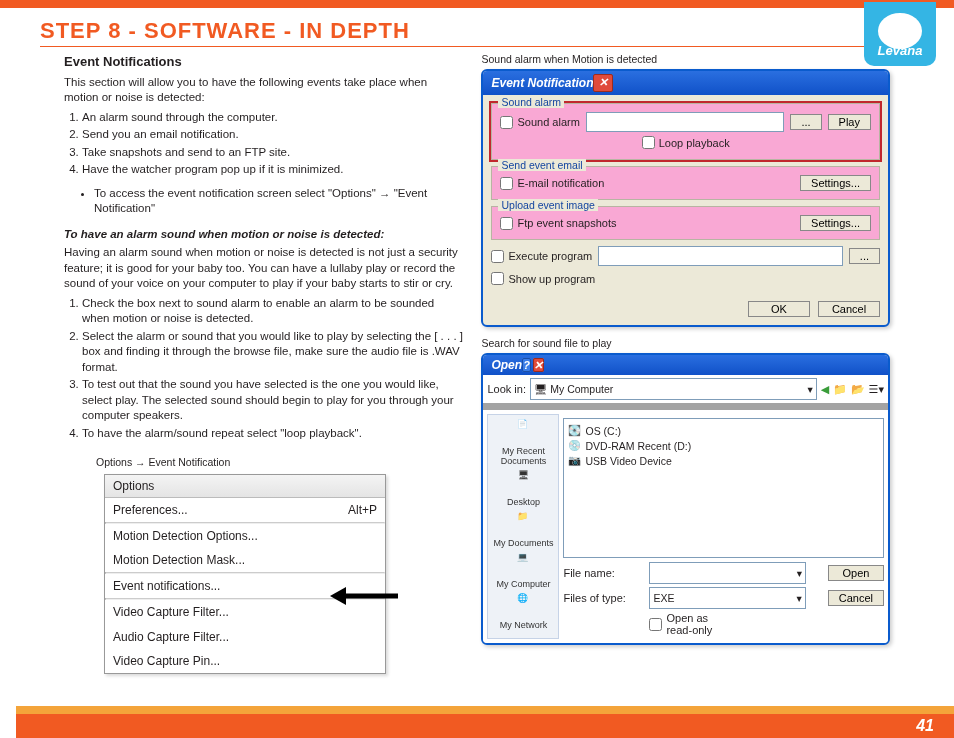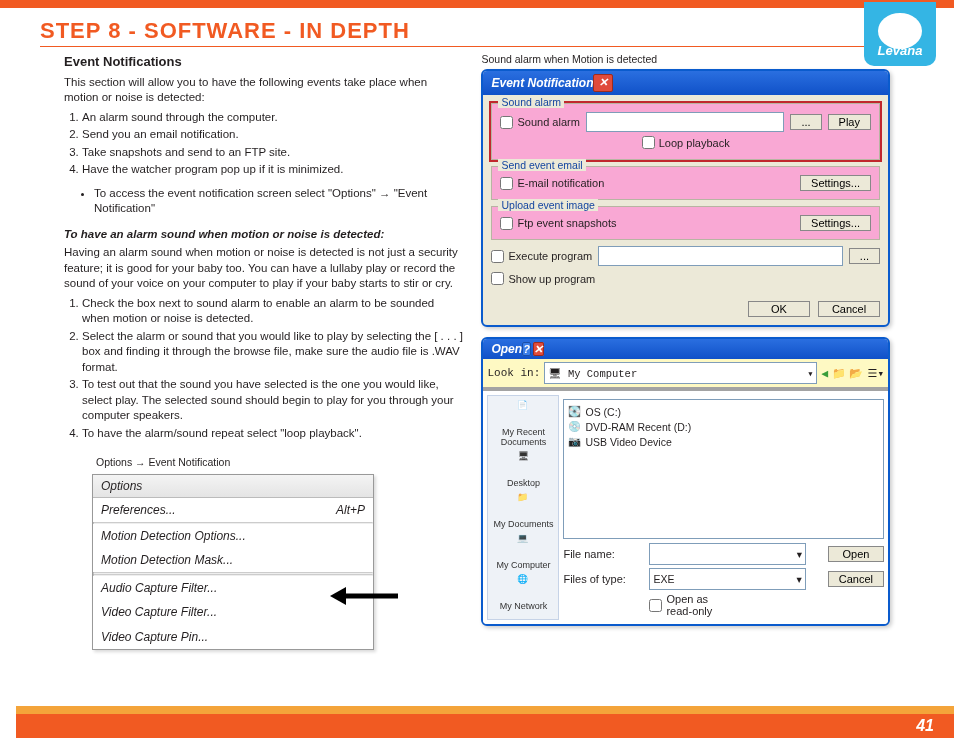--- a/index.html
+++ b/index.html
@@ -14,21 +14,21 @@
   .leftcol { width:440px; font-size:11.5px; line-height:1.35; }
   .rightcol { width:450px; font-size:11.5px; }
   .sub { font-weight:bold; font-size:13px; margin-bottom:4px; }
   .intro { margin-bottom:4px; }
   ol.tight { margin:0 0 8px 18px; padding:0; }
   ol.tight li { margin-bottom:2px; }
   ul.bullet { list-style:disc; margin:2px 0 10px 30px; padding:0; }
   .italic { font-style:italic; font-weight:bold; margin-bottom:3px; }
   .caption { font-size:10.5px; margin:14px 0 4px 32px; }
   .caption2 { font-size:10.5px; margin:0 0 4px 0; }
-  .options-shot { margin-left:28px; width:280px; border:1px solid #999; box-shadow:2px 2px 3px rgba(0,0,0,.15); background:#fff; font-family: Tahoma, Arial, sans-serif; font-size:12px;font-style:italic; }
+  .options-shot { margin-left:40px; width:280px; border:1px solid #999; box-shadow:2px 2px 3px rgba(0,0,0,.15); background:#fff; font-family: Tahoma, Arial, sans-serif; font-size:12px; }
   .options-head { background:linear-gradient(#f4f4f4,#e4e4e4); border-bottom:1px solid #bbb; padding:3px 8px; font-size:12px; }
   .menu-item { padding:4px 8px; display:flex; justify-content:space-between; }
   .sep { border-top:1px solid #ccc; margin:0; }
   .arrow { position:absolute; left:330px; top:583px; }
   .arrow svg { width:70px; height:26px; }
 
   
   .xp-window { border:2px solid #0a5bcd; border-radius:6px; overflow:hidden; background:#ece9d8; font-family: Tahoma, Arial, sans-serif; font-size:11px; box-shadow:2px 2px 4px rgba(0,0,0,.2); margin-bottom:10px; }
   .xp-title { background:linear-gradient(#2a6fe0,#1051c8); color:#fff; display:flex; align-items:center; justify-content:flex-start; padding:3px 4px 3px 8px; font-size:12px; font-weight:bold;font-style:italic; }
   .xp-close { width:18px; height:16px; background:#e04b3b; border:1px solid #9a2b1f; color:#fff; font-size:11px; line-height:14px; text-align:center; border-radius:2px; font-weight:bold; }
@@ -43,21 +43,21 @@
   .txt { flex:1; height:18px; border:1px solid #7f9db9; background:#fff; }
   .xp-btn { background:#ece9d8; border:1px solid #888; padding:1px 10px; font-size:11px; cursor:pointer; }
   .xp-bottom { display:flex; justify-content:flex-end; gap:8px; padding:6px 8px 8px; }
 
   
   .open-body { display:flex; background:#fff; padding:4px; gap:4px; }
   .places { width:70px; background:#eef2f7; display:flex; flex-direction:column; align-items:center; gap:4px; padding:4px 0; border:1px solid #c6d3e7; }
   .place { text-align:center; font-size:9px; color:#333; }
   .place .ico { width:32px; height:26px; margin:0 auto 1px; }
   .ftree { flex:1; }
-  .lookrow { display:flex; align-items:center; gap:4px; padding:3px 4px; font-size:11px; background:#fef9c3; border-bottom:4px solid #a3a3a3;font-family:Liberation Mono, monospace; }
+  .lookrow { display:flex; align-items:center; gap:4px; padding:3px 4px; font-size:11px; background:#ffffff; border-bottom:7px solid #a3a3a3; }
   .lookrow .sel { flex:1; height:18px; border:1px solid #7f9db9; background:#fff; font-size:10.5px; padding:1px 3px; display:flex; align-items:center; justify-content:space-between; }
   .filelist { height:130px; border:1px solid #7f9db9; background:#fff; margin:4px 0; padding:4px; font-size:10.5px; }
   .fileitem { display:flex; align-items:center; gap:4px; padding:1px 0; }
   .formrow { display:flex; align-items:center; gap:22px; font-size:11px; margin-bottom:3px; }
   .formrow label { width:64px; }
   .formrow .sel, .formrow .inp { flex:1; height:18px; border:1px solid #7f9db9; background:#fff; font-size:10.5px; padding:1px 3px; display:flex; align-items:center; justify-content:space-between; }
   .open-right { display:flex; flex-direction:column; gap:4px; }
 
   .footer { position:absolute; left:16px; right:0; bottom:0; }
   .footer .bar1 { height:8px; background:#f4a43a; }
@@ -114,26 +114,29 @@
             <span>Alt+P</span>
           </div>
       <hr class="sep">
       <div class="menu-item">
             <span>Motion Detection Options...</span>
           </div>
       <div class="menu-item">
             <span>Motion Detection Mask...</span>
           </div>
       <hr class="sep">
+      <div class="menu-item">
+            <span>Event notifications...</span>
+          </div>
       <hr class="sep">
       <div class="menu-item">
+            <span>Video Capture Filter...</span>
+          </div>
+      <div class="menu-item">
             <span>Audio Capture Filter...</span>
-          </div>
-      <div class="menu-item">
-            <span>Video Capture Filter...</span>
           </div>
       <div class="menu-item">
             <span>Video Capture Pin...</span>
           </div>
     </div>
   </div>
 
   <div class="rightcol">
     <div class="caption2">Sound alarm when Motion is detected</div>
 
@@ -193,20 +196,21 @@
               <input type="checkbox" style="">
               <span>Show up program</span>
             </label>
       </div>
       <div class="xp-bottom">
         <button class="xp-btn" style="min-width:62px;">OK</button>
         <button class="xp-btn" style="min-width:62px;">Cancel</button>
       </div>
     </div>
 
+    <div class="caption2">Search for sound file to play</div>
 
     <div class="xp-window">
       <div class="xp-title">
         <span>Open</span>
         <span><span class="xp-help">?</span><span class="xp-close">✕</span></span>
       </div>
       <div class="lookrow">
         <label>Look in:</label>
         <div class="sel">
           <span>🖥 <span>My Computer</span></span>

